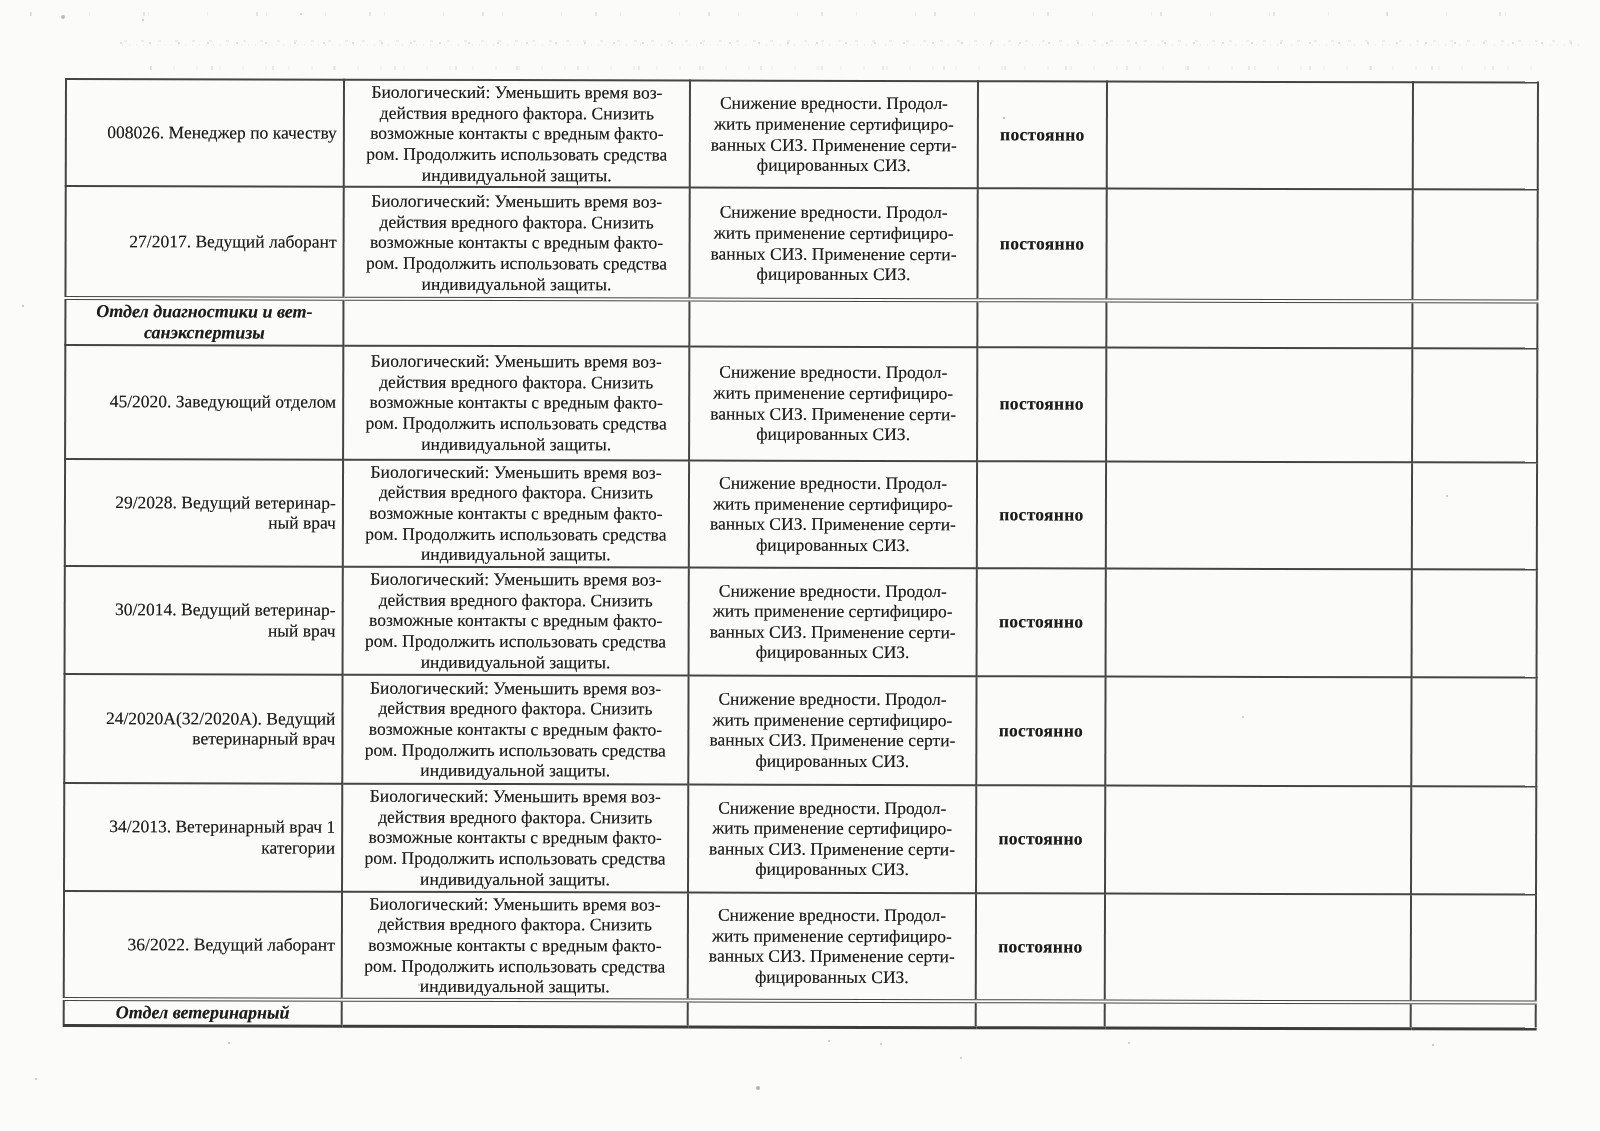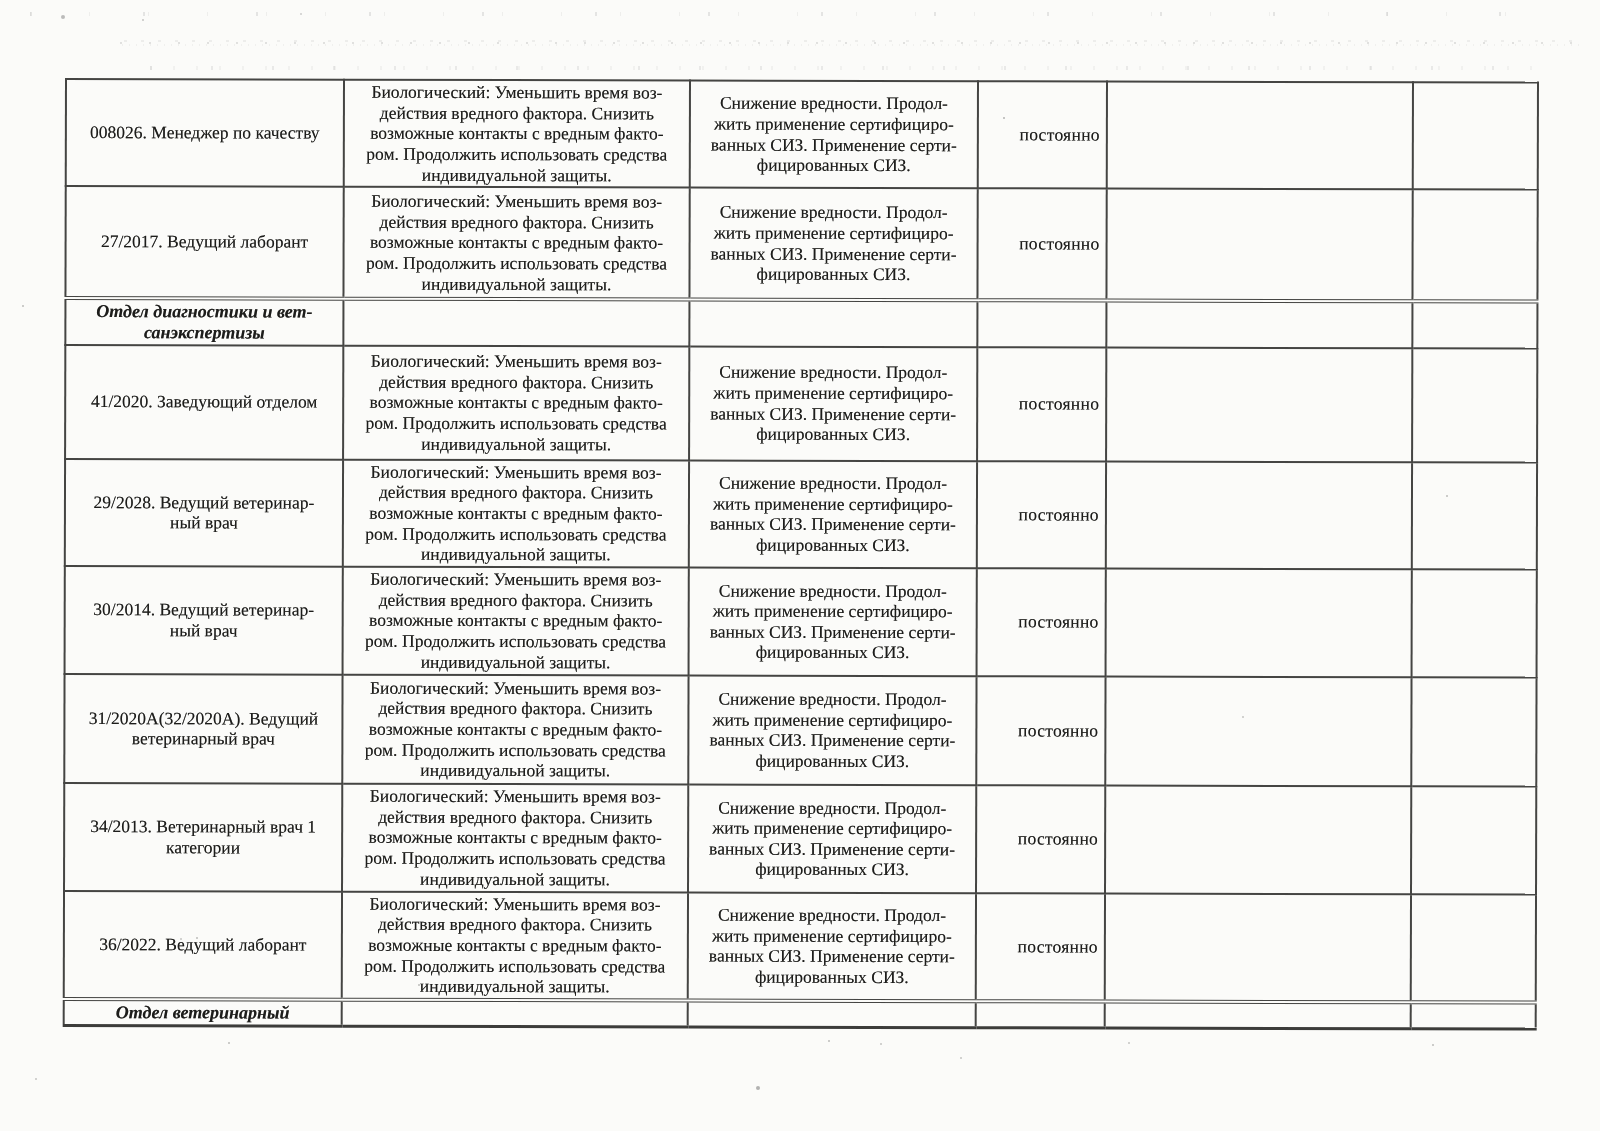--- a/index.html
+++ b/index.html
@@ -60,24 +60,24 @@
     border:2px solid #454543;
     vertical-align:middle;
     padding:1px 6px;
     font-size:17.5px;
     line-height:1.18;
     text-shadow:0 0 .5px rgba(20,20,20,.55);
   }
   .doc-table{border:2px solid #454543;}
   .doc-table tr:last-child td{border-bottom:3px solid #3c3c3a;}
   .pre{white-space:pre-line;}
-  .c-pos{text-align:center;padding-left:11px;font-size:18px;}
+  .c-pos{text-align:right;padding-left:11px;font-size:18px;}
   .c-measure{text-align:center;font-size:17px;}
   .c-effect{text-align:center;}
-  .c-period{text-align:right;letter-spacing:.3px;}
+  .c-period{text-align:center;letter-spacing:.3px;font-weight:bold;}
   .section-row td{border-top:4px double #454543;}
   .section-row .c-pos{
     text-align:center;font-weight:bold;font-style:italic;
     font-size:18px;line-height:1.15;padding-left:6px;
   }
   
   .doc-table tr:nth-child(1){height:103px;}
   .doc-table tr:nth-child(2){height:112px;}
   .doc-table tr:nth-child(3){height:40px;}
   .doc-table tr:nth-child(4){height:114px;}
@@ -140,21 +140,21 @@
       <tr class="section-row">
         <td class="c-pos pre">Отдел диагностики и вет-
 санэкспертизы</td>
         <td class="c-measure"></td>
         <td class="c-effect"></td>
         <td class="c-period"></td>
         <td class="c-notes"></td>
         <td class="c-mark"></td>
       </tr>
       <tr class="data-row">
-        <td class="c-pos pre">41/2020. Заведующий отделом</td>
+        <td class="c-pos pre">45/2020. Заведующий отделом</td>
         <td class="c-measure pre">Биологический: Уменьшить время воз-
 действия вредного фактора. Снизить
 возможные контакты с вредным факто-
 ром. Продолжить использовать средства
 индивидуальной защиты.</td>
         <td class="c-effect pre">Снижение вредности. Продол-
 жить применение сертифициро-
 ванных СИЗ. Применение серти-
 фицированных СИЗ.</td>
         <td class="c-period">постоянно</td>
@@ -187,21 +187,21 @@
 индивидуальной защиты.</td>
         <td class="c-effect pre">Снижение вредности. Продол-
 жить применение сертифициро-
 ванных СИЗ. Применение серти-
 фицированных СИЗ.</td>
         <td class="c-period">постоянно</td>
         <td class="c-notes"></td>
         <td class="c-mark"></td>
       </tr>
       <tr class="data-row">
-        <td class="c-pos pre">31/2020А(32/2020А). Ведущий
+        <td class="c-pos pre">24/2020А(32/2020А). Ведущий
 ветеринарный врач</td>
         <td class="c-measure pre">Биологический: Уменьшить время воз-
 действия вредного фактора. Снизить
 возможные контакты с вредным факто-
 ром. Продолжить использовать средства
 индивидуальной защиты.</td>
         <td class="c-effect pre">Снижение вредности. Продол-
 жить применение сертифициро-
 ванных СИЗ. Применение серти-
 фицированных СИЗ.</td>

